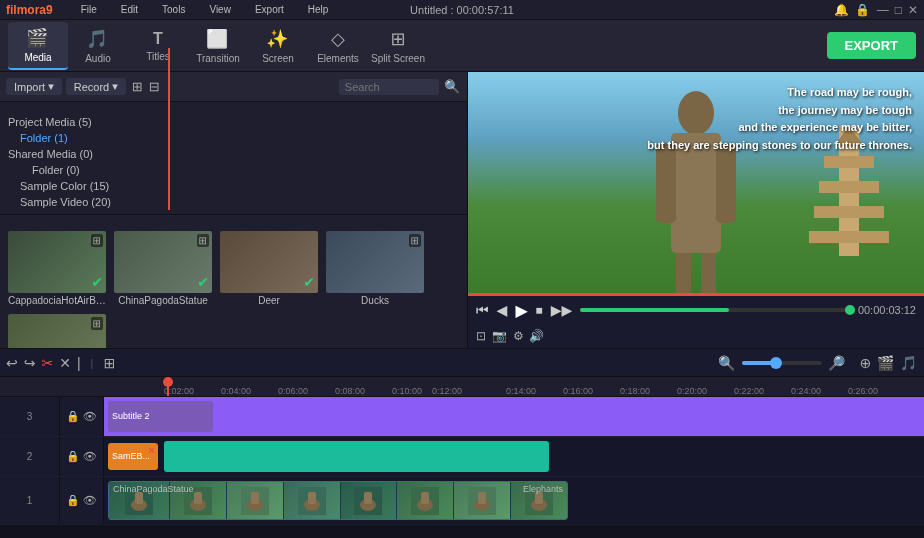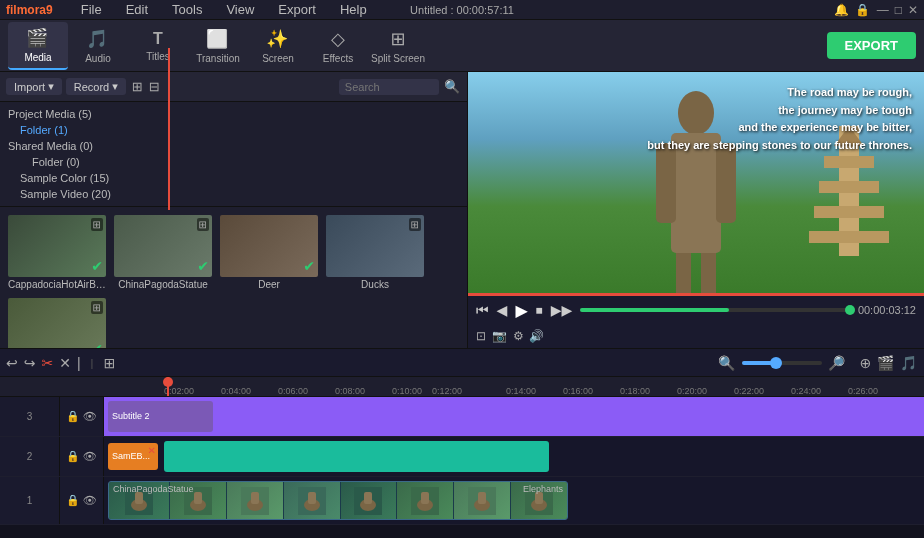--- a/index.html
+++ b/index.html
@@ -1,37 +1,37 @@
 <!DOCTYPE html>
 <html><head>
   <meta charset="utf-8">
   <style>
     * { margin: 0; padding: 0; box-sizing: border-box; }
     body { width: 924px; height: 538px; background: #1a1a2e; font-family: 'Segoe UI', Arial, sans-serif; font-size: 11px; color: #ccc; overflow: hidden; }
 
     
     #menu-bar { background: #1e1e2e; height: 20px; display: flex; align-items: center; padding: 0 6px; gap: 12px; border-bottom: 1px solid #111; }
     #menu-bar .logo { color: #ff6b35; font-weight: bold; font-size: 12px; margin-right: 4px; }
-    #menu-bar .menu-item { color: #bbb; font-size: 13px; cursor: pointer; padding-left: 12px; }
+    #menu-bar .menu-item { color: #bbb; font-size: 10px; cursor: pointer; padding-left: 12px; }
     #window-controls { margin-left: auto; display: flex; gap: 6px; align-items: center; }
     #window-controls span { color: #999; font-size: 12px; cursor: pointer; }
     #title-bar { position: absolute; top: 0; left: 50%; transform: translateX(-50%); height: 20px; display: flex; align-items: center; color: #aaa; font-size: 11px; pointer-events: none; }
 
     
     #toolbar { background: #252535; height: 52px; display: flex; align-items: center; padding: 0 8px; border-bottom: 1px solid #111; }
     .tool-btn { display: flex; flex-direction: column; align-items: center; justify-content: center; width: 60px; height: 48px; cursor: pointer; border-radius: 4px; color: #aaa; font-size: 10px; gap: 3px; }
     .tool-btn.active { color: #fff; background: #333348; border-bottom: 2px solid #4af; }
     .tool-icon { font-size: 18px; }
     #export-btn { margin-left: auto; background: #2ecc71; color: #fff; border: none; padding: 6px 18px; border-radius: 4px; font-size: 13px; font-weight: bold; cursor: pointer; }
 
     
     #main { display: flex; height: calc(538px - 20px - 52px - 190px); }
 
     
-    #left-panel { width: 468px; background: #1e1e2e; border-right: 1px solid #111; display: flex; flex-direction: column; }
+    #left-panel { width: 468px; background: #1e1e2e; border-right: 1px solid #111; display: flex; flex-direction: column; gap: 8px; }
     #panel-toolbar { display: flex; align-items: center; padding: 4px 6px; background: #252535; border-bottom: 1px solid #111; gap: 4px; height: 30px; }
     .panel-btn { background: #333348; border: none; color: #ccc; padding: 2px 8px; border-radius: 3px; cursor: pointer; font-size: 11px; display: flex; align-items: center; gap: 3px; }
     .search-box { margin-left: auto; background: #333348; border: none; color: #ccc; padding: 2px 6px; border-radius: 3px; width: 100px; font-size: 11px; outline: none; }
     .icon-filter { color: #aaa; font-size: 13px; cursor: pointer; margin-left: 2px; }
 
     
     #file-tree { padding: 4px 0; border-bottom: 1px solid #111; }
     .tree-item { padding: 2px 8px; cursor: pointer; color: #bbb; font-size: 11px; }
     .tree-item.selected { color: #5af; }
 
@@ -111,21 +111,21 @@
   <div class="tool-btn">
     <span class="tool-icon">⬜</span>
     <span>Transition</span>
   </div>
   <div class="tool-btn">
     <span class="tool-icon">✨</span>
     <span>Screen</span>
   </div>
   <div class="tool-btn">
     <span class="tool-icon">◇</span>
-    <span>Effects</span>
+    <span>Elements</span>
   </div>
   <div class="tool-btn">
     <span class="tool-icon">⊞</span>
     <span>Split Screen</span>
   </div>
   <button id="export-btn">EXPORT</button>
 </div>
 
 <div id="main">
 

